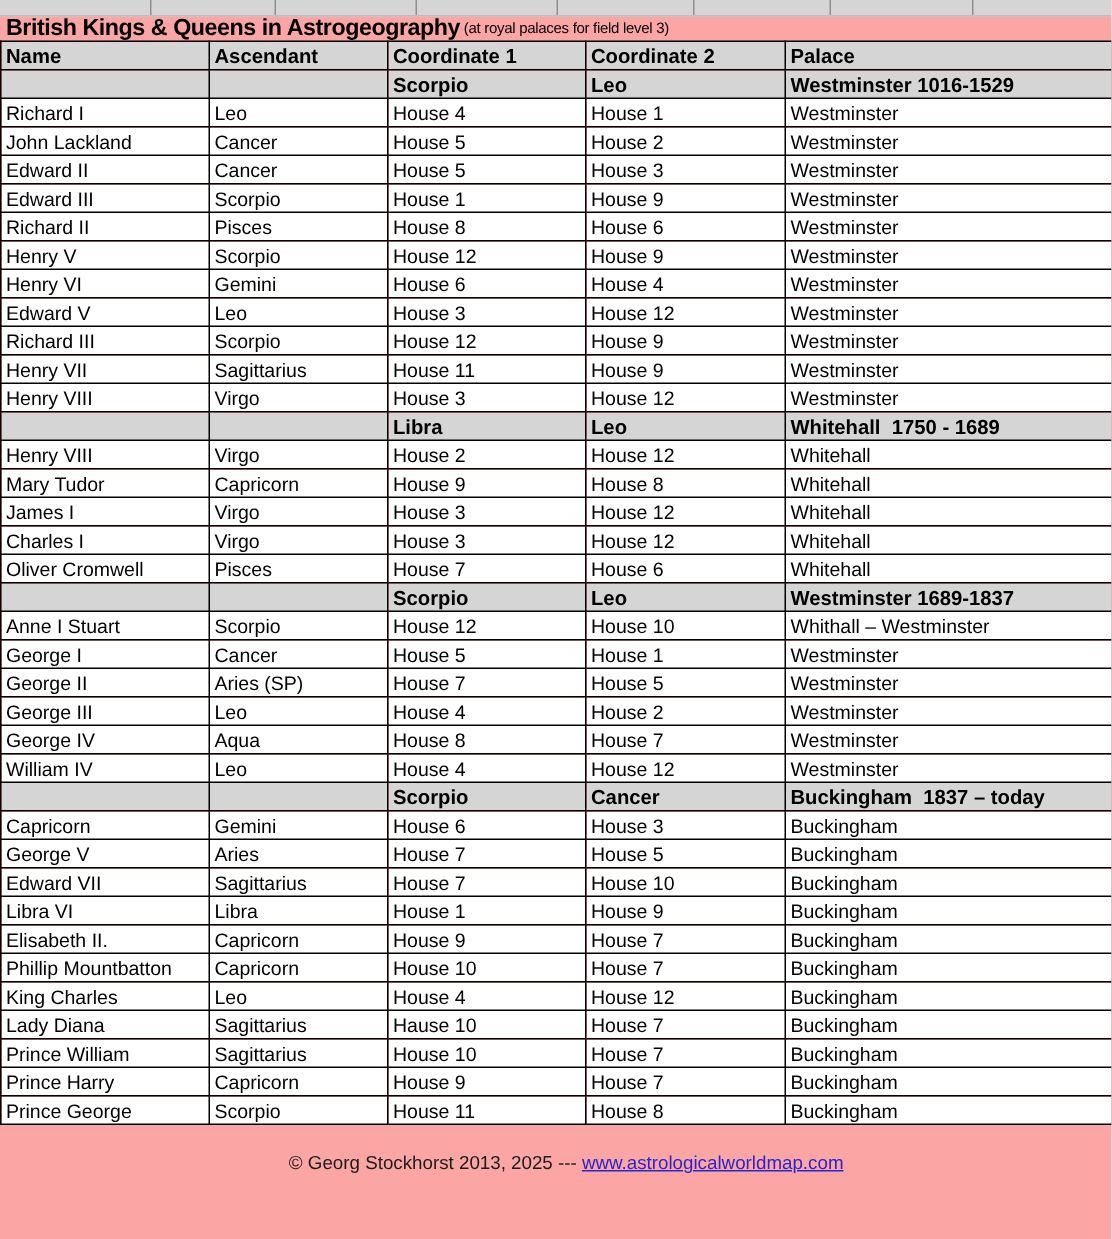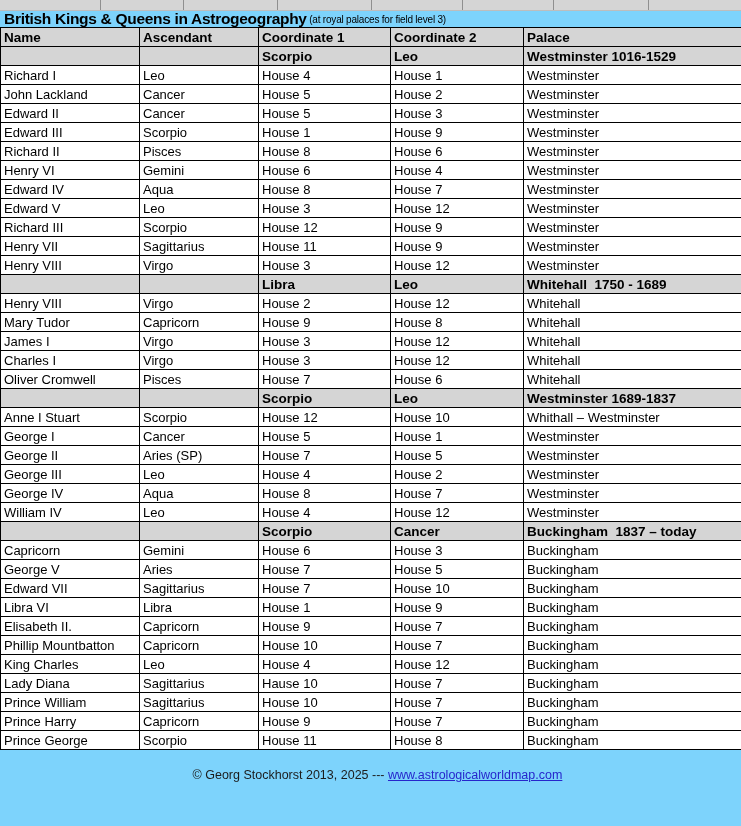--- a/index.html
+++ b/index.html
@@ -1,18 +1,18 @@
 <!DOCTYPE html>
 <html><head>
 <meta charset="utf-8">
 <style>
   html, body { margin: 0; padding: 0; background: #ffffff; }
   .page {
     width: 741px; height: 826px;
-    background: #7dd3fc;
+    background: #fca5a5;
     font-family: "Liberation Sans", "DejaVu Sans", sans-serif;
     position: relative;
     overflow: hidden;
     color: #000;
   }
   
   .top-strip {
     height: 10px;
     background: #d5d5d5;
     position: relative;
@@ -152,34 +152,34 @@
           <td>Westminster</td>
         </tr>
         <tr class="data-row">
           <td>Richard II</td>
           <td>Pisces</td>
           <td>House 8</td>
           <td>House 6</td>
           <td>Westminster</td>
         </tr>
         <tr class="data-row">
+          <td>Henry V</td>
+          <td>Scorpio</td>
+          <td>House 12</td>
+          <td>House 9</td>
+          <td>Westminster</td>
+        </tr>
+        <tr class="data-row">
           <td>Henry VI</td>
           <td>Gemini</td>
           <td>House 6</td>
           <td>House 4</td>
           <td>Westminster</td>
         </tr>
         <tr class="data-row">
-          <td>Edward IV</td>
-          <td>Aqua</td>
-          <td>House 8</td>
-          <td>House 7</td>
-          <td>Westminster</td>
-        </tr>
-        <tr class="data-row">
           <td>Edward V</td>
           <td>Leo</td>
           <td>House 3</td>
           <td>House 12</td>
           <td>Westminster</td>
         </tr>
         <tr class="data-row">
           <td>Richard III</td>
           <td>Scorpio</td>
           <td>House 12</td>

